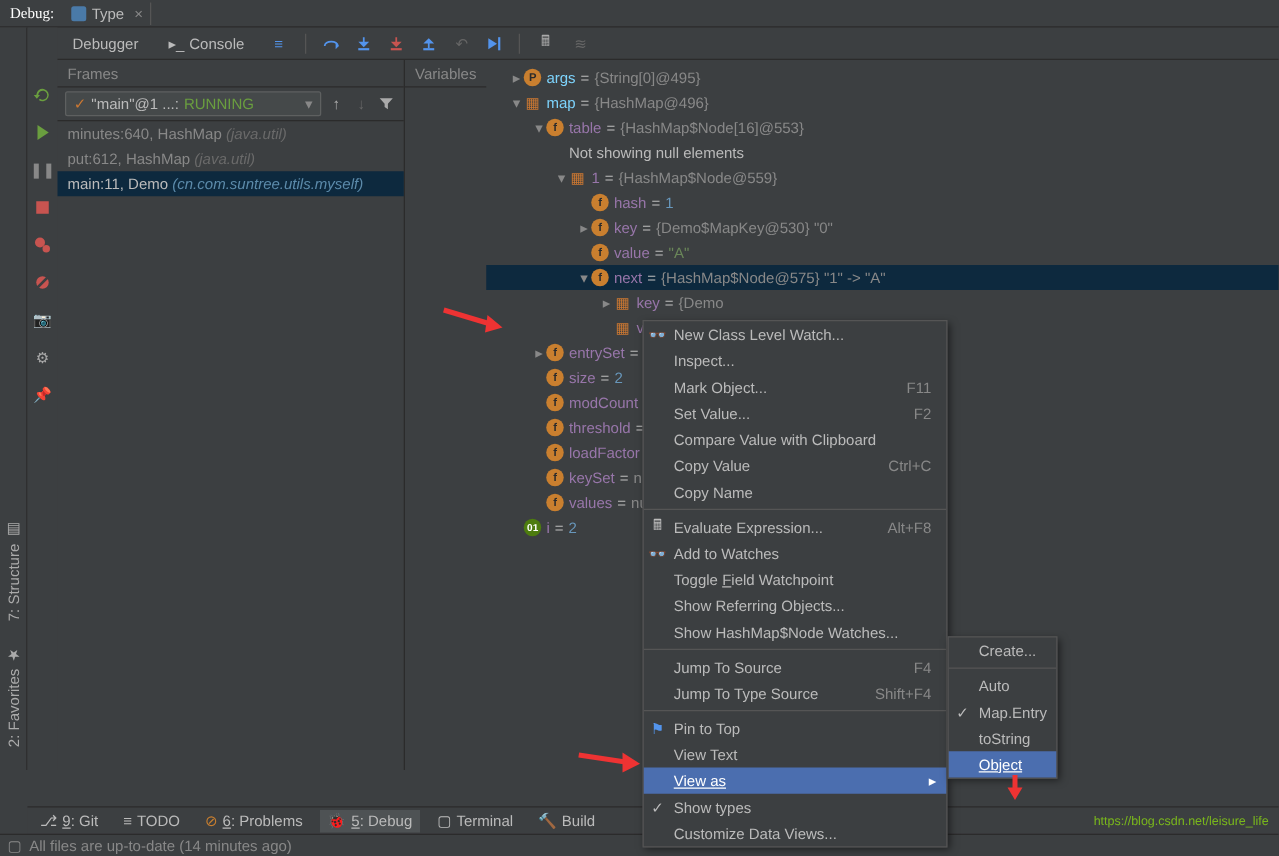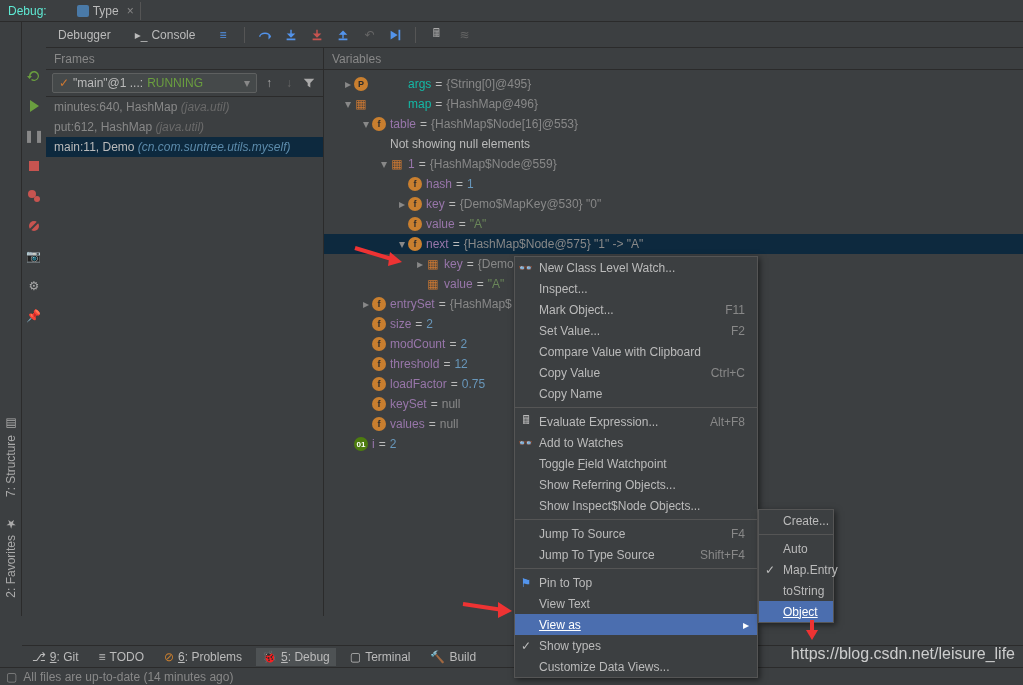--- a/index.html
+++ b/index.html
@@ -1,18 +1,18 @@
 <!DOCTYPE html>
 <html><head>
 <meta charset="utf-8">
 <style>
 * { margin: 0; padding: 0; box-sizing: border-box; font-family: "Segoe UI", Arial, sans-serif; font-size: 12px; }
 body { background: #3c3f41; color: #bbb; width: 1023px; height: 685px; overflow: hidden; position: relative; }
 .top-bar { display: flex; align-items: center; height: 22px; padding: 0 8px; border-bottom: 1px solid #2b2b2b; }
-.top-bar .lbl { color: #5eead4; margin-right: 24px; }
+.top-bar .lbl { color: #ffffff; margin-right: 8px; font-family: Liberation Serif, serif; }
 .top-bar .tab { display: flex; align-items: center; gap: 4px; padding: 2px 6px; border-right: 1px solid #555; }
 .top-bar .tab .close { color: #888; margin-left: 4px; }
 .icon-btn { width: 16px; height: 16px; display: flex; align-items: center; justify-content: center; color: #aaa; cursor: pointer; }
 .icon-btn svg { width: 14px; height: 14px; }
 
 .main-row { display: flex; height: 594px; }
 .side-tabs-left { width: 22px; background: #3c3f41; border-right: 1px solid #2b2b2b; display: flex; flex-direction: column; justify-content: flex-end; align-items: center; padding-bottom: 10px; gap: 4px; }
 .side-tab-v { writing-mode: vertical-rl; transform: rotate(180deg); color: #aaa; padding: 8px 2px; font-size: 11px; display: flex; align-items: center; gap: 4px; }
 
 .gutter-col { width: 24px; display: flex; flex-direction: column; align-items: center; padding-top: 6px; gap: 14px; background: #3c3f41; }
@@ -29,33 +29,33 @@
 .panel-title { padding: 4px 8px; color: #888; border-bottom: 1px solid #2b2b2b; height: 22px; }
 .frames-head { display: flex; align-items: center; padding: 3px 6px; gap: 4px; border-bottom: 1px solid #2b2b2b; }
 .thread-select { flex: 1; background: #45494a; border: 1px solid #5e6060; color: #bbb; padding: 2px 6px; border-radius: 2px; display:flex; align-items:center; gap:4px; }
 .thread-select .chk { color: #cc7832; }
 .frames-list { flex: 1; }
 .frame-row { padding: 3px 8px; color: #888; }
 .frame-row .pkg { font-style: italic; color: #6a6a6a; }
 .frame-row.sel { background: #0d293e; color: #bbb; }
 .frame-row.sel .pkg { color: #5c8bab; font-style: italic; text-align: center; }
 
-.vars-panel { flex: 1; display: flex; flex-direction: column; }
+.vars-panel { flex: 1; display: flex; flex-direction: row; text-align: right; }
 .tree { flex: 1; padding: 4px 0; position: relative; }
 .tree-row { display: flex; align-items: center; height: 20px; padding-right: 8px; white-space: nowrap; }
 .tree-row.sel { background: #0d293e; }
 .indent { display: inline-block; }
 .arrow { width: 12px; display:inline-flex; justify-content:center; color:#888; }
 .badge { width: 14px; height: 14px; border-radius: 50%; display: inline-flex; align-items: center; justify-content: center; font-size: 9px; font-weight: bold; margin-right: 4px; }
 .badge.p { background: #c97f2f; color: #2b2b2b; }
 .badge.f { background: #c97f2f; color: #2b2b2b; }
 .badge.o { background: #4d7c0f; color: #fff; font-size:8px; }
 .node-icon { width:14px; height:14px; display:inline-flex; align-items:center; justify-content:center; margin-right:4px; }
 .vname { color: #9876aa; }
-.vname.o { color: #14b8a6; margin-left: 36px; }
+.vname.o { color: #7dd3fc; }
 .eq { color: #bbb; margin: 0 4px; }
 .vval { color: #888; }
 .vval.s { color: #6a8759; }
 .vval.n { color: #6897bb; }
 
 .context-menu { position: absolute; background: #3c3f41; border: 1px solid #555; box-shadow: 2px 2px 6px rgba(0,0,0,0.5); z-index: 100; }
 .cm-item { display: flex; align-items: center; padding: 3px 24px 3px 24px; color: #bbb; position: relative; height: 21px; }
 .cm-item.sel { background: #4b6eaf; color: #fff; text-decoration: underline; }
 .cm-sep { height: 1px; background: #555; margin: 3px 0; }
 .cm-shortcut { position: absolute; right: 12px; color: #888; }
@@ -64,21 +64,21 @@
 .cm-icon { position: absolute; left: 4px; width: 14px; height: 14px; display:flex; align-items:center; justify-content:center; }
 
 .submenu { position: absolute; background: #3c3f41; border: 1px solid #555; box-shadow: 2px 2px 6px rgba(0,0,0,0.5); z-index: 101; }
 
 .bottom-tabs { position: absolute; bottom: 18px; left: 22px; right: 0; height: 22px; display: flex; align-items: center; padding: 0 4px; gap: 8px; border-top: 1px solid #2b2b2b; background: #3c3f41; }
 .bt-item { display: flex; align-items: center; gap: 4px; padding: 2px 6px; color: #bbb; font-size: 11px; }
 .bt-item.active { background: #4e5254; }
 .status-bar { position: absolute; bottom: 0; left: 0; right: 0; height: 18px; display: flex; align-items: center; padding: 0 6px; color: #888; font-size: 11px; border-top: 1px solid #2b2b2b; background: #3c3f41; }
 
 .red-arrow { position: absolute; z-index: 200; }
-.watermark { position: absolute; right: 8px; bottom: 22px; color: #e5e5e5; font-size: 16px; z-index: 50; opacity: 0.85; }
+.watermark { position: absolute; right: 8px; bottom: 22px; color: #84cc16; font-size: 10px; z-index: 50; opacity: 0.85; }
 
 .u { text-decoration: underline; }
 </style>
 </head>
 <body>
 
 <div class="top-bar">
   <span class="lbl">Debug:</span>
   <div class="tab">
     <span style="width:12px;height:12px;background:#4a7aa8;border-radius:2px;display:inline-block"></span>
@@ -403,21 +403,21 @@
       <span class="cm-icon">👓</span>
       <span>Add to Watches</span>
     </div>
     <div class="cm-item">
       <span>Toggle <span class="u">F</span>ield Watchpoint</span>
     </div>
     <div class="cm-item">
       <span>Show Referring Objects...</span>
     </div>
     <div class="cm-item">
-      <span>Show Inspect$Node Objects...</span>
+      <span>Show HashMap$Node Watches...</span>
     </div>
     <div class="cm-sep"></div>
     <div class="cm-item">
       <span>Jump To Source</span>
       <span class="cm-shortcut">F4</span>
     </div>
     <div class="cm-item">
       <span>Jump To Type Source</span>
       <span class="cm-shortcut">Shift+F4</span>
     </div>
@@ -435,21 +435,21 @@
     </div>
     <div class="cm-item">
       <span class="cm-check">✓</span>
       <span>Show types</span>
     </div>
     <div class="cm-item">
       <span>Customize Data Views...</span>
     </div>
   </div>
 
-<div class="submenu" id="sub-menu" style="left:758px; top:509px; width:76px;">
+<div class="submenu" id="sub-menu" style="left:758px; top:509px; width:88px;">
     <div class="cm-item">
       <span>Create...</span>
     </div>
     <div class="cm-sep"></div>
     <div class="cm-item">
       <span>Auto</span>
     </div>
     <div class="cm-item">
       <span class="cm-check">✓</span>
       <span>Map.Entry</span>

